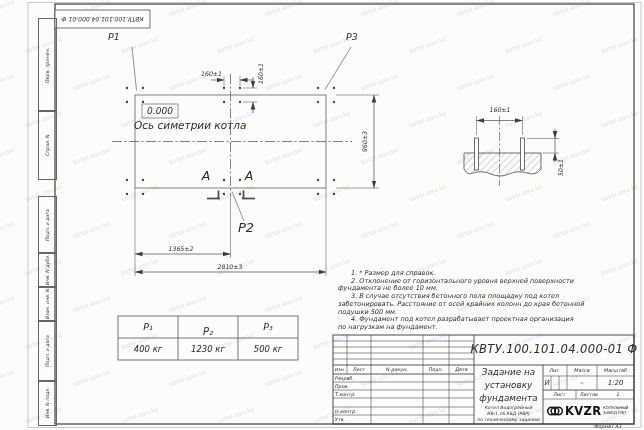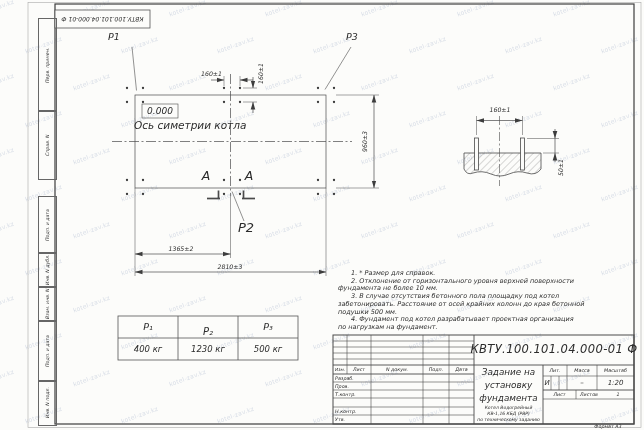--- a/index.html
+++ b/index.html
@@ -324,15 +324,29 @@
   <div class="abs tb-lbl c" style="left:543px;top:365px;width:24px;height:11px;">Лит.</div>
   <div class="abs tb-lbl c" style="left:567px;top:365px;width:30px;height:11px;">Масса</div>
   <div class="abs tb-lbl c" style="left:597px;top:365px;width:37px;height:11px;">Масштаб</div>
   <div class="abs txt c" style="left:543px;top:376px;width:8px;height:14px;font-size:7px;">И</div>
   <div class="abs txt c" style="left:567px;top:376px;width:30px;height:14px;font-size:7px;">–</div>
   <div class="abs txt c" style="left:597px;top:376px;width:37px;height:14px;font-size:7px;">1:20</div>
   <div class="abs tb-lbl c" style="left:543px;top:390px;width:33px;height:9px;">Лист</div>
   <div class="abs tb-lbl l" style="left:580px;top:390px;width:28px;height:9px;">Листов</div>
   <div class="abs tb-lbl c" style="left:610px;top:390px;width:16px;height:9px;">1</div>
 
+  <div class="abs" style="left:545px;top:401px;width:88px;height:22px;">
+    <svg width="18" height="18" style="left:1px;top:1px;">
+      <g fill="none" stroke="#1a1a1a" stroke-width="1.5">
+        <circle cx="5.5" cy="9" r="3.8"></circle>
+          <circle cx="9" cy="9" r="3.8"></circle>
+          <circle cx="12.5" cy="9" r="3.8"></circle>
+      </g>
+    </svg>
+    <div class="abs l" style="left:20px;top:0px;width:42px;height:20px;font-size:11.5px;font-weight:bold;color:#111;letter-spacing:0.4px;font-family:'DejaVu Sans',sans-serif;">KVZR</div>
+    <div class="abs" style="left:58px;top:4px;width:32px;font-size:3.9px;color:#222;line-height:5px;font-family:'DejaVu Sans',sans-serif;">
+      <div>КОТЕЛЬНЫЙ</div>
+      <div>ЗАВОД РЭП</div>
+    </div>
+  </div>
 
   <div class="abs txt c" style="left:580px;top:424.5px;width:56px;height:6px;font-size:4.8px;">Формат А3</div>
 </div>
 
 </body></html>

